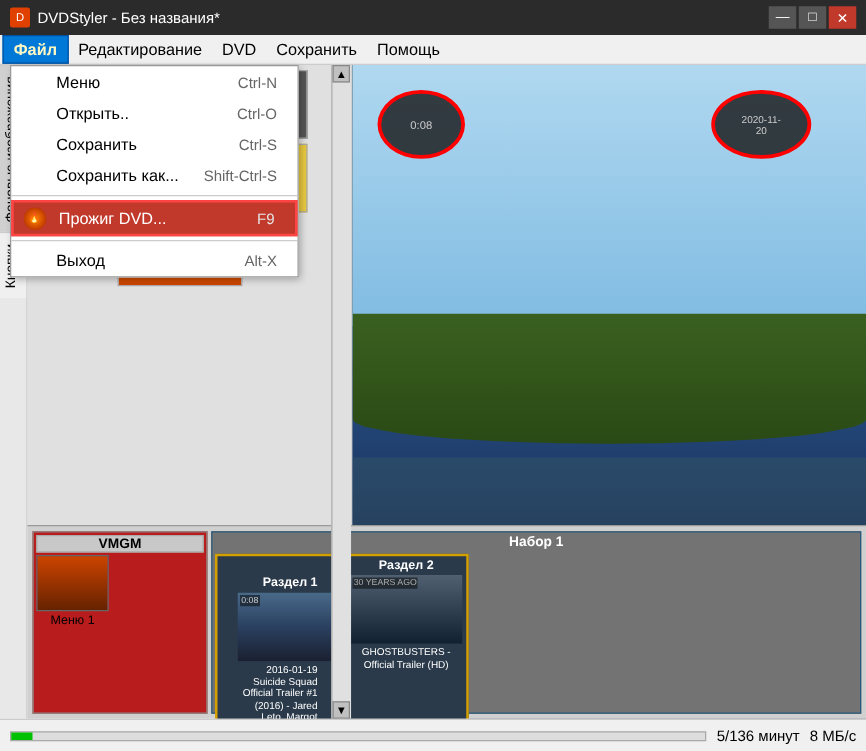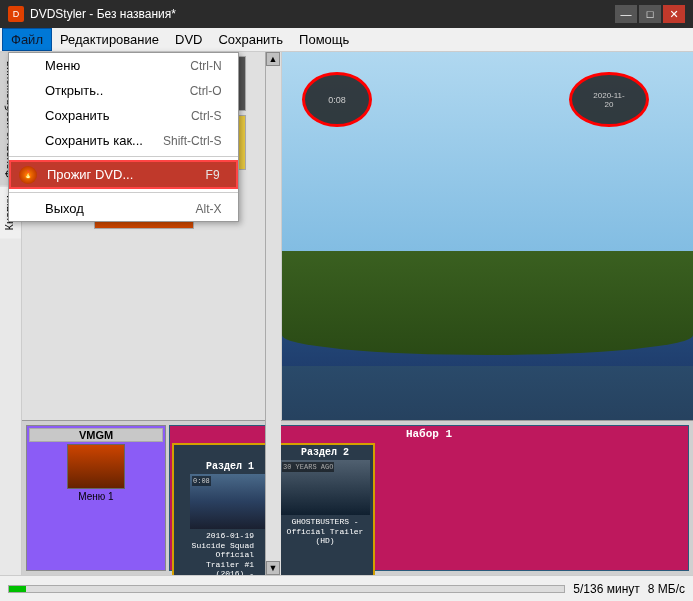--- a/index.html
+++ b/index.html
@@ -36,21 +36,21 @@
     }
     .menubar-item {
       padding: 2px 8px;
       cursor: pointer;
       height: 100%;
       display: flex;
       align-items: center;
       font-size: 13px;
     }
     .menubar-item:hover, .menubar-item.active { background: #0078d7; color: white; }
-    .menubar-item.active { background: #0078d7; color: #0f172a; border: 1px solid #0050a0; }
+    .menubar-item.active { background: #0078d7; color: #fef9c3; border: 1px solid #0050a0; font-weight: bold; }
 
     
     .dropdown-menu {
       position: absolute;
       top: 52px;
       left: 8px;
       background: white;
       border: 1px solid #999;
       box-shadow: 2px 2px 6px rgba(0,0,0,0.3);
       z-index: 1000;
@@ -353,33 +353,33 @@
         <span style="color:red;font-size:18px;">➜</span>
       </div>
     </div>
   </div>
 
 </div>
 
 <div style="position:absolute;bottom:26px;left:22px;right:0;height:155px;background:#d0d0d0;border-top:1px solid #999;">
   <div style="display:flex;height:100%;padding:4px;gap:3px;">
 
-    <div style="background:#8b5cf6;border:1px solid #888;width:140px;padding:2px;flex-shrink:0;">
+    <div style="background:#b91c1c;border:1px solid #888;width:140px;padding:2px;flex-shrink:0;">
       <div style="font-size:11px;font-weight:bold;text-align:center;background:#c8c8c8;border:1px solid #aaa;margin-bottom:2px;">VMGM</div>
-      <div style="display:flex;gap:4px;justify-content:center;">
+      <div style="display:flex;gap:4px;">
 
         <div style="text-align:center;">
           <div style="width:58px;height:45px;background:linear-gradient(to bottom,#cc4400,#662200);border:1px solid #666;margin-bottom:2px;"></div>
           <div style="font-size:10px;">Меню 1</div>
         </div>
 
       </div>
     </div>
 
-    <div style="background:#be185d;border:1px solid #2a5a7b;flex:1;padding:2px;font-family:Liberation Mono, monospace;">
+    <div style="background:#737373;border:1px solid #2a5a7b;flex:1;padding:2px;">
       <div style="font-size:11px;font-weight:bold;color:white;text-align:center;margin-bottom:3px;">Набор 1</div>
       <div style="display:flex;gap:3px;">
 
         <div style="background:#2a3a4a;border:2px solid #d4a000;width:100px;color:white;font-size:9px;text-align:right;padding:16px;">
           <div style="font-size:10px;font-weight:bold;color:white;margin-bottom:2px;">Раздел 1</div>
           <div style="width:90px;height:55px;background:#1a2530;margin:0 auto 2px;overflow:hidden;position:relative;">
             <div style="width:100%;height:100%;background:linear-gradient(to bottom,#4a6a8a 0%,#2a4060 50%,#1a2030 100%);"></div>
             <div style="position:absolute;top:2px;left:2px;font-size:7px;color:#ccc;background:rgba(0,0,0,0.5);padding:1px;">0:08</div>
           </div>
           <div style="font-size:8px;line-height:1.2;">2016-01-19

